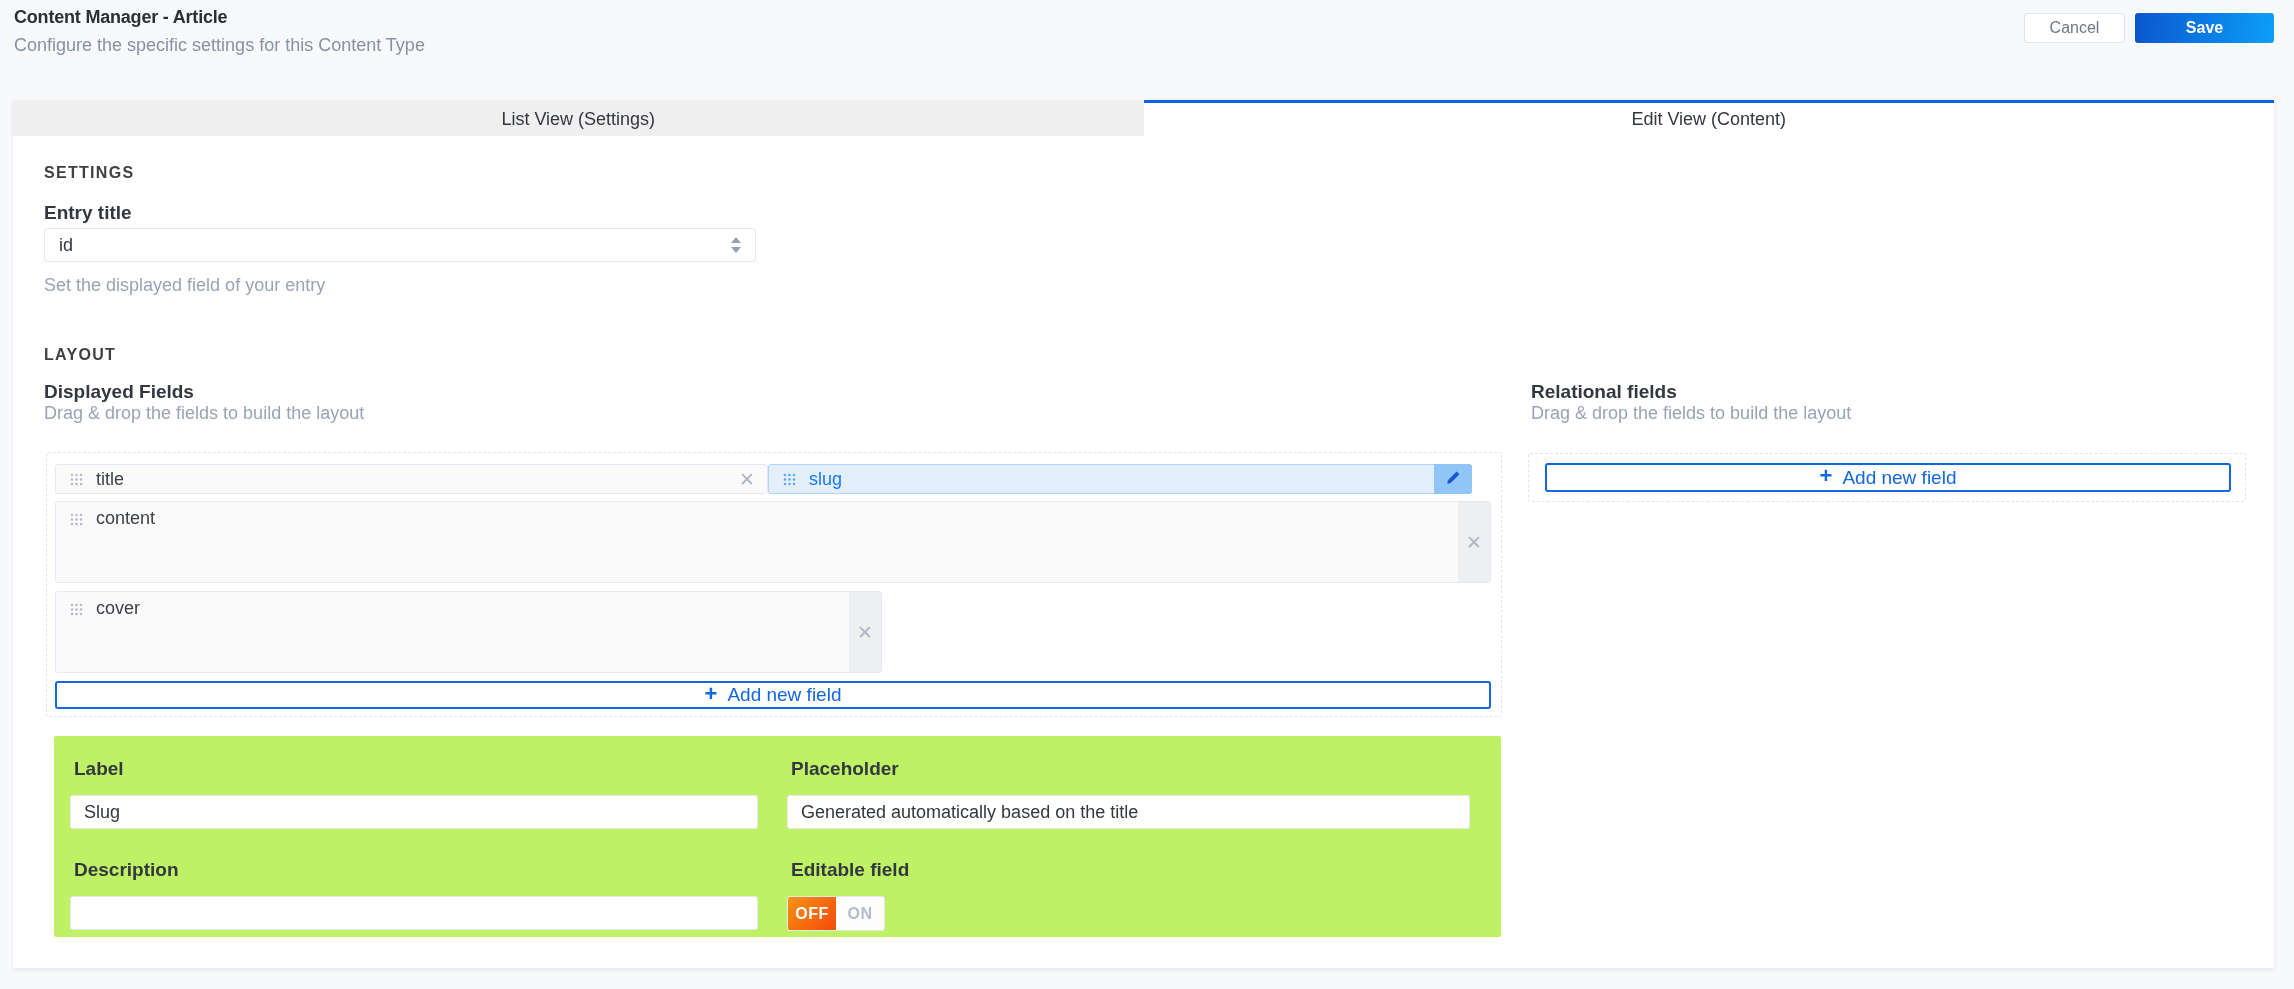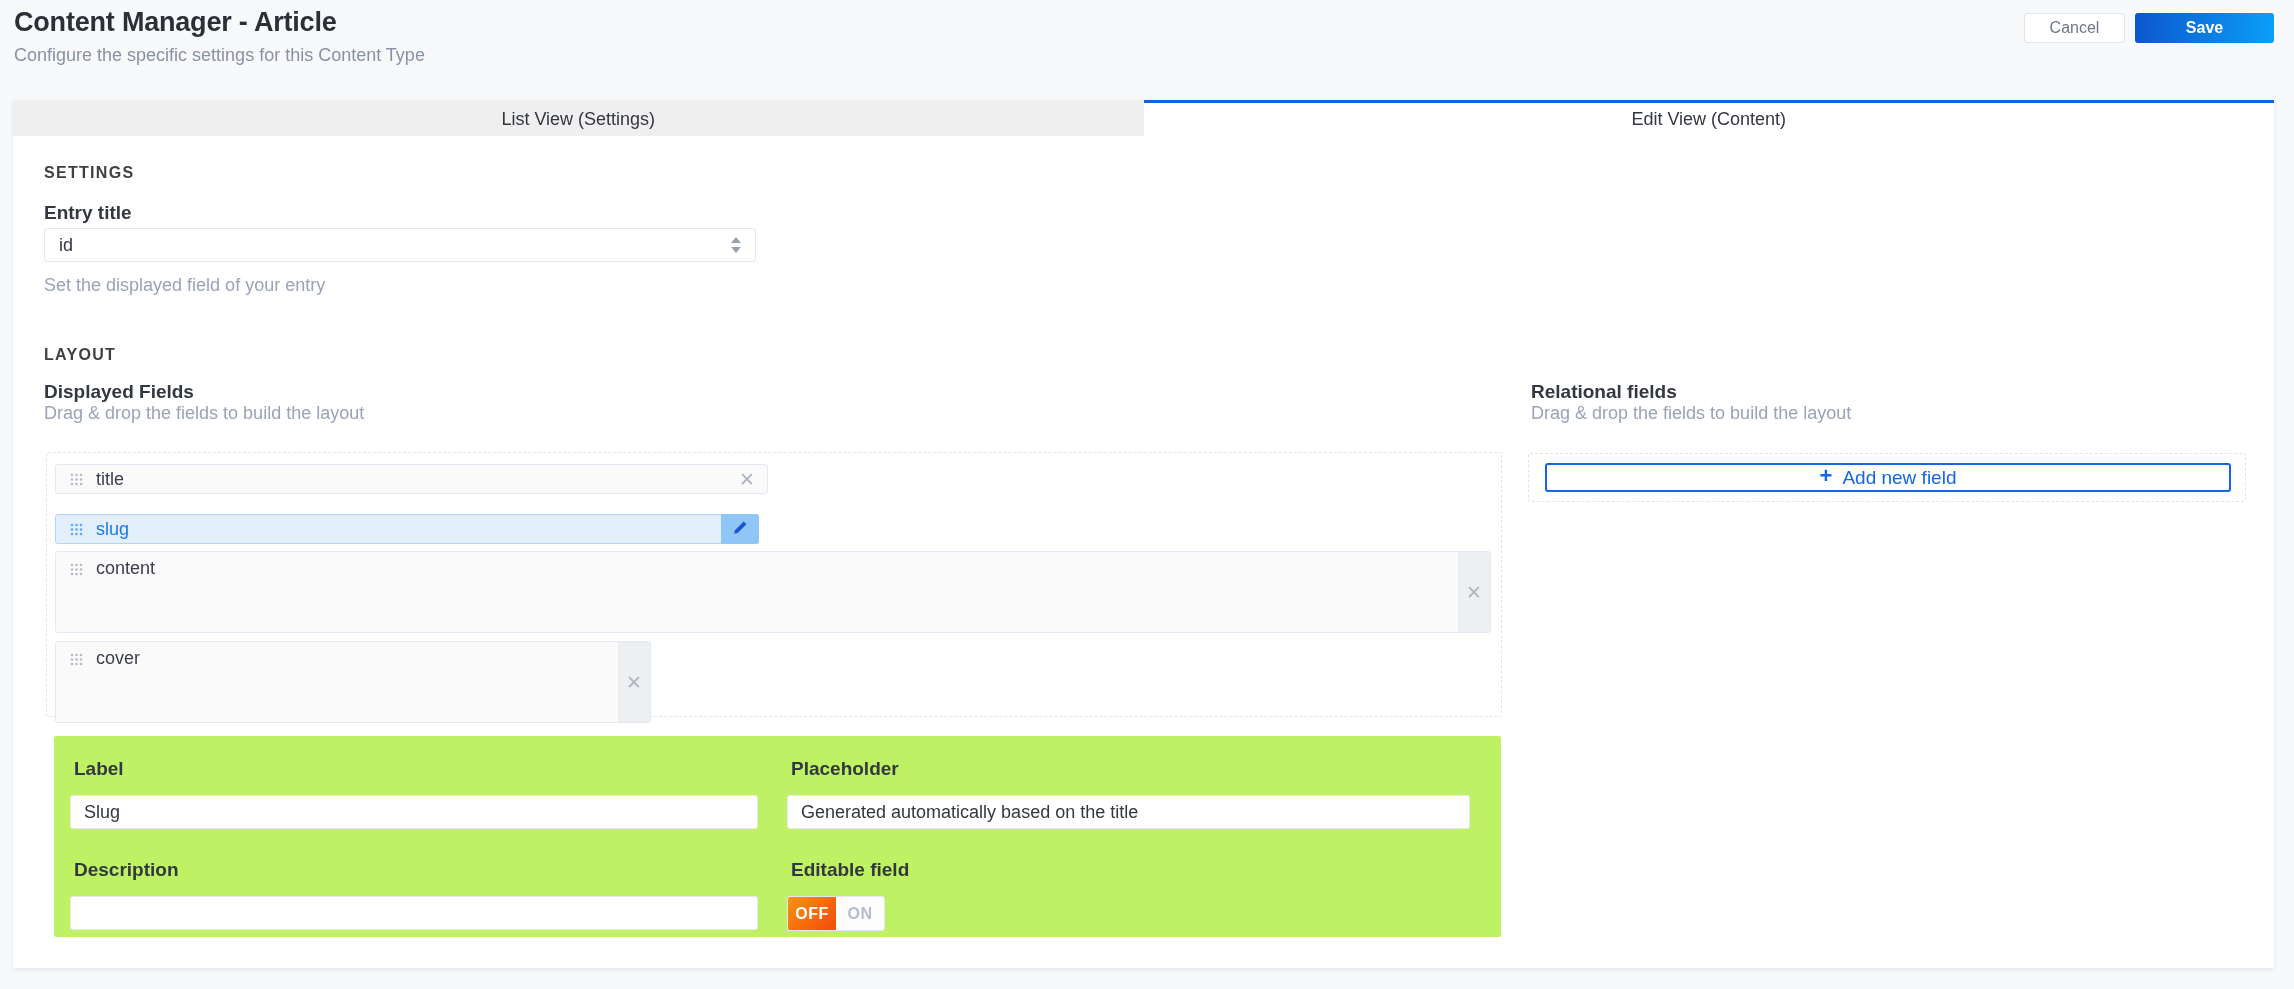--- a/index.html
+++ b/index.html
@@ -4,21 +4,21 @@
 <style>
   html,body{margin:0;padding:0;}
   body{
     width:2294px;height:989px;position:relative;overflow:hidden;
     background:#f8f9fb;color:#333740;
     font-family:"Liberation Sans",sans-serif;
     -webkit-font-smoothing:antialiased;
   }
   
   .header{position:absolute;left:14px;top:0;right:20px;display:flex;justify-content:space-between;align-items:flex-start;}
-  .page-title{margin:0;padding-top:7px;font-size:27px;font-weight:bold;color:#2b2f36;letter-spacing:-0.2px;}
+  .page-title{margin:0;padding-top:7px;font-size:18px;font-weight:bold;color:#2b2f36;letter-spacing:-0.2px;}
   .page-subtitle{margin-top:7px;font-size:18px;color:#8792a5;}
   .actions{padding-top:13px;display:flex;gap:10px;}
   .btn{height:30px;border-radius:3px;font-size:16px;display:flex;align-items:center;justify-content:center;cursor:pointer;box-sizing:border-box;font-family:inherit;}
   .btn-cancel{width:101px;background:#fff;border:1px solid #dfe3ec;color:#6f7687;}
   .btn-save{width:139px;border:none;color:#fff;background:linear-gradient(95deg,#0c56cc 0%,#0b9ff9 100%);font-weight:bold;}
   
   .card{position:absolute;left:13px;top:100px;width:2261px;height:868px;background:#fff;box-shadow:0 2px 4px rgba(190,200,220,.35);}
   .tabs{display:flex;height:36px;}
   .tab{width:50%;display:flex;align-items:center;justify-content:center;font-size:18px;color:#333740;box-sizing:border-box;cursor:pointer;}
   .tab-inactive{background:#efefef;border-top:3px solid #efefef;}
@@ -32,26 +32,26 @@
   .stepper{display:flex;flex-direction:column;gap:4px;}
   .tri-up{width:0;height:0;border-left:5px solid transparent;border-right:5px solid transparent;border-bottom:6px solid #97a0b1;}
   .tri-down{width:0;height:0;border-left:5px solid transparent;border-right:5px solid transparent;border-top:6px solid #97a0b1;}
   .helper{position:absolute;left:31px;top:175px;font-size:18px;color:#9aa3b5;}
   
   .col-header{position:absolute;top:281px;font-size:19px;font-weight:bold;color:#333740;}
   .col-sub{position:absolute;top:303px;font-size:18px;color:#9aa3b5;}
   .left-col{left:31px;} .right-col{left:1518px;}
   .df-zone{position:absolute;left:33px;top:352px;width:1456px;height:265px;box-sizing:border-box;border:1px dashed #dfe3ee;border-radius:2px;padding:11px 8px 9px 8px;}
   .rel-zone{position:absolute;left:1515px;top:353px;width:718px;height:49px;box-sizing:border-box;border:1px dashed #dfe3ee;border-radius:2px;padding:9px 16px;}
-  .row1{display:flex;gap:20px;margin-bottom:7px;flex-direction:column;}
+  .row1{display:flex;margin-bottom:7px;}
   .fieldbox{background:#fafafb;border:1px solid #e3e9f3;border-radius:3px;box-sizing:border-box;display:flex;align-items:center;font-size:18px;color:#3b3f49;position:relative;cursor:grab;}
   .fb-title{width:713px;height:30px;padding:0 12px 0 14px;}
   .fb-slug{width:704px;height:30px;padding:0 0 0 14px;background:#e4effc;border-color:#b0d4fa;color:#1a79ec;}
   .fb-content{width:1436px;height:82px;margin-bottom:8px;align-items:flex-start;padding:6px 0 0 14px;}
-  .fb-cover{width:596px;height:82px;margin-bottom:14px;align-items:flex-start;padding:6px 0 0 14px;}
+  .fb-cover{width:827px;height:82px;margin-bottom:8px;align-items:flex-start;padding:6px 0 0 14px;}
   .handle{margin-right:13px;color:#b6bcc9;display:flex;align-items:center;cursor:grab;}
   .fb-slug .handle{color:#5ea8f7;}
   .fb-content .handle,.fb-cover .handle{margin-top:5px;}
   .close-x{margin-left:auto;color:#b0b7c4;font-size:19px;line-height:1;cursor:pointer;background:none;border:none;padding:0;font-family:inherit;}
   .strip{position:absolute;top:0;right:0;bottom:0;width:32px;background:#eeeff1;border-radius:0 3px 3px 0;display:flex;align-items:center;justify-content:center;}
   .strip .close-x{margin-left:0;}
   .pencil-btn{position:absolute;top:-1px;right:-1px;bottom:-1px;width:38px;background:#90c5f8;border-radius:0 3px 3px 0;display:flex;align-items:center;justify-content:center;cursor:pointer;border:none;padding:0;}
   .add-field{box-sizing:border-box;height:28px;width:1436px;border:2px solid #1467e2;border-radius:3px;background:#fff;color:#1467e2;display:flex;align-items:center;justify-content:center;gap:10px;font-size:19px;cursor:pointer;font-family:inherit;}
   .rel-zone .add-field{width:686px;height:29px;}
   .plus{font-weight:bold;font-size:22px;line-height:1;margin-top:-3px;}

